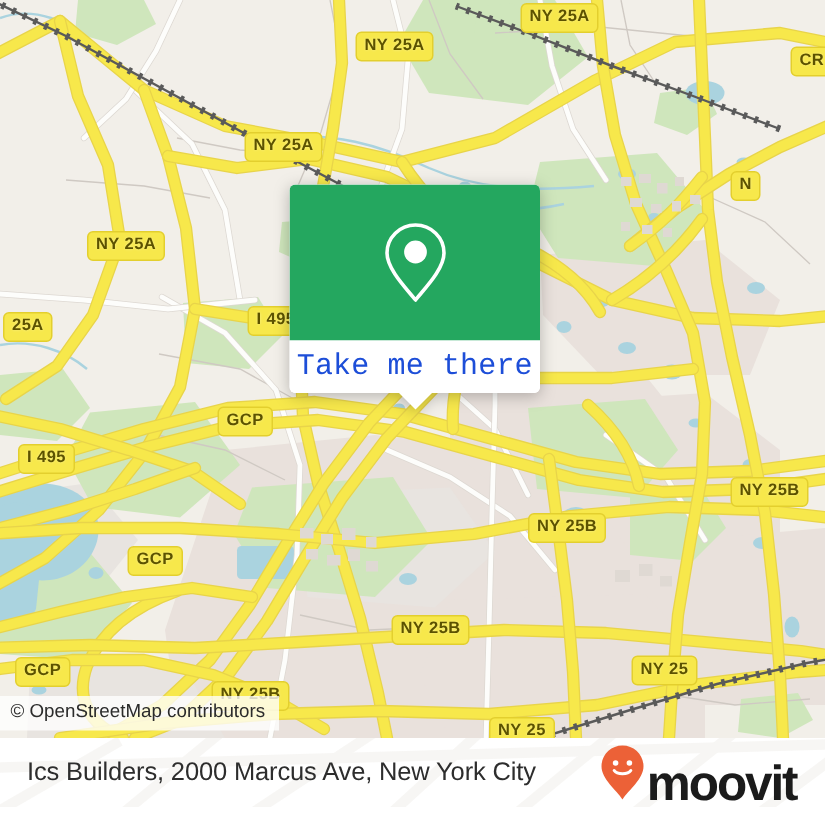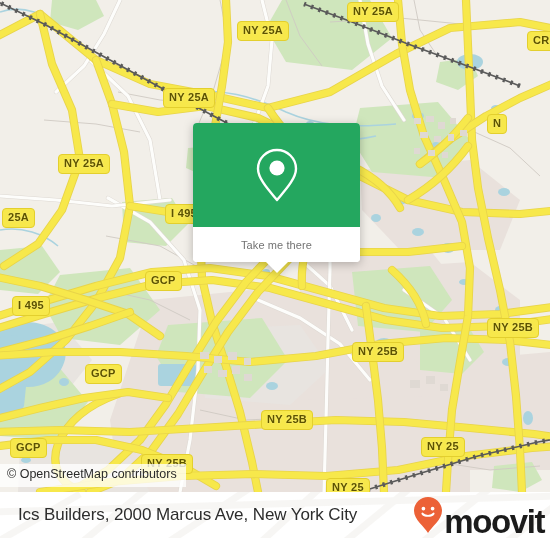--- a/index.html
+++ b/index.html
@@ -86,23 +86,23 @@
     justify-content: center;
   }
   #card-footer {
     height: 35px;
     background: #ffffff;
     display: flex;
     align-items: center;
     justify-content: center;
   }
   #card-label {
-    color: #737373;
-    font-size: 11px;
-    font-family: Liberation Sans, sans-serif;
+    color: #1d4ed8;
+    font-size: 20px;
+    font-family: Liberation Mono, monospace;
     letter-spacing: 0.1px;
   }
   #card-tail {
     position: absolute;
     left: 50%;
     bottom: -11px;
     transform: translateX(-50%);
     width: 0; height: 0;
     border-left: 11px solid transparent;
     border-right: 11px solid transparent;
@@ -114,21 +114,21 @@
     position: absolute;
     left: 0;
     top: 492px;
     width: 550px;
     height: 46px;
     background: #ffffff;
     display: flex;
     align-items: center;
     justify-content: space-between;
     box-sizing: border-box;
-    padding: 0 6px 0 18px;
+    padding: 0 19px 0 18px;
     overflow: hidden;
   }
   #bottom-bar-bg {
     position: absolute;
     left: 0; top: 0;
     width: 550px; height: 58px;
     pointer-events: none;
     opacity: 0.5;
   }
   #place-title {

